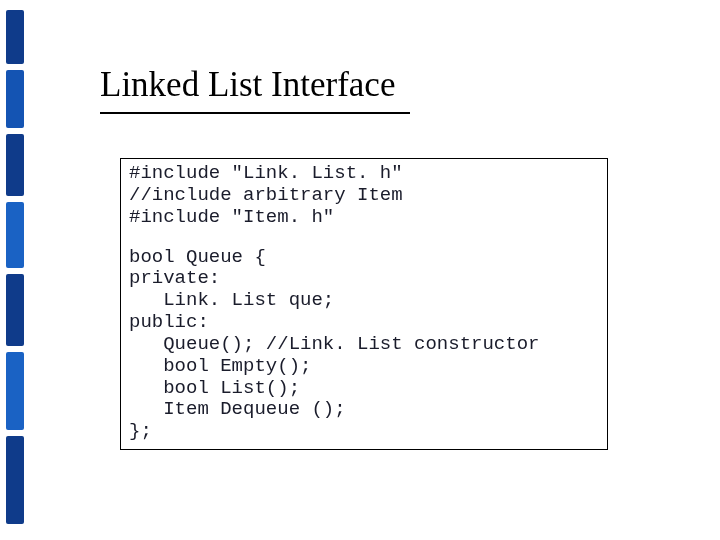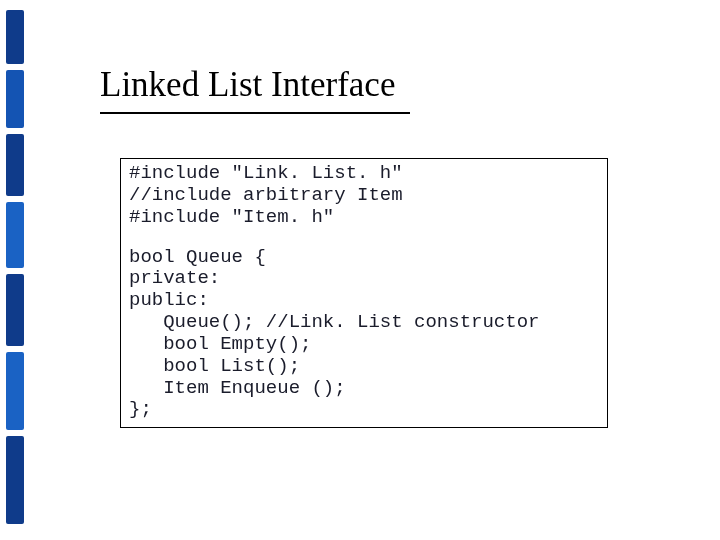--- a/index.html
+++ b/index.html
@@ -85,21 +85,22 @@
   <div class="title">Linked List Interface</div>
   <div class="title-underline"></div>
 
   <div class="code-box">
     <div class="code-line">#include "Link. List. h"</div>
     <div class="code-line">//include arbitrary Item</div>
     <div class="code-line">#include "Item. h"</div>
     <div class="gap"></div>
     <div class="code-line">bool Queue {</div>
     <div class="code-line">private:</div>
+    <div class="code-line">   Link. List que;</div>
     <div class="code-line">public:</div>
     <div class="code-line">   Queue(); //Link. List constructor</div>
     <div class="code-line">   bool Empty();</div>
     <div class="code-line">   bool List();</div>
-    <div class="code-line">   Item Enqueue ();</div>
+    <div class="code-line">   Item Dequeue ();</div>
     <div class="code-line">};</div>
   </div>
 
 </div>
 
 </body></html>

